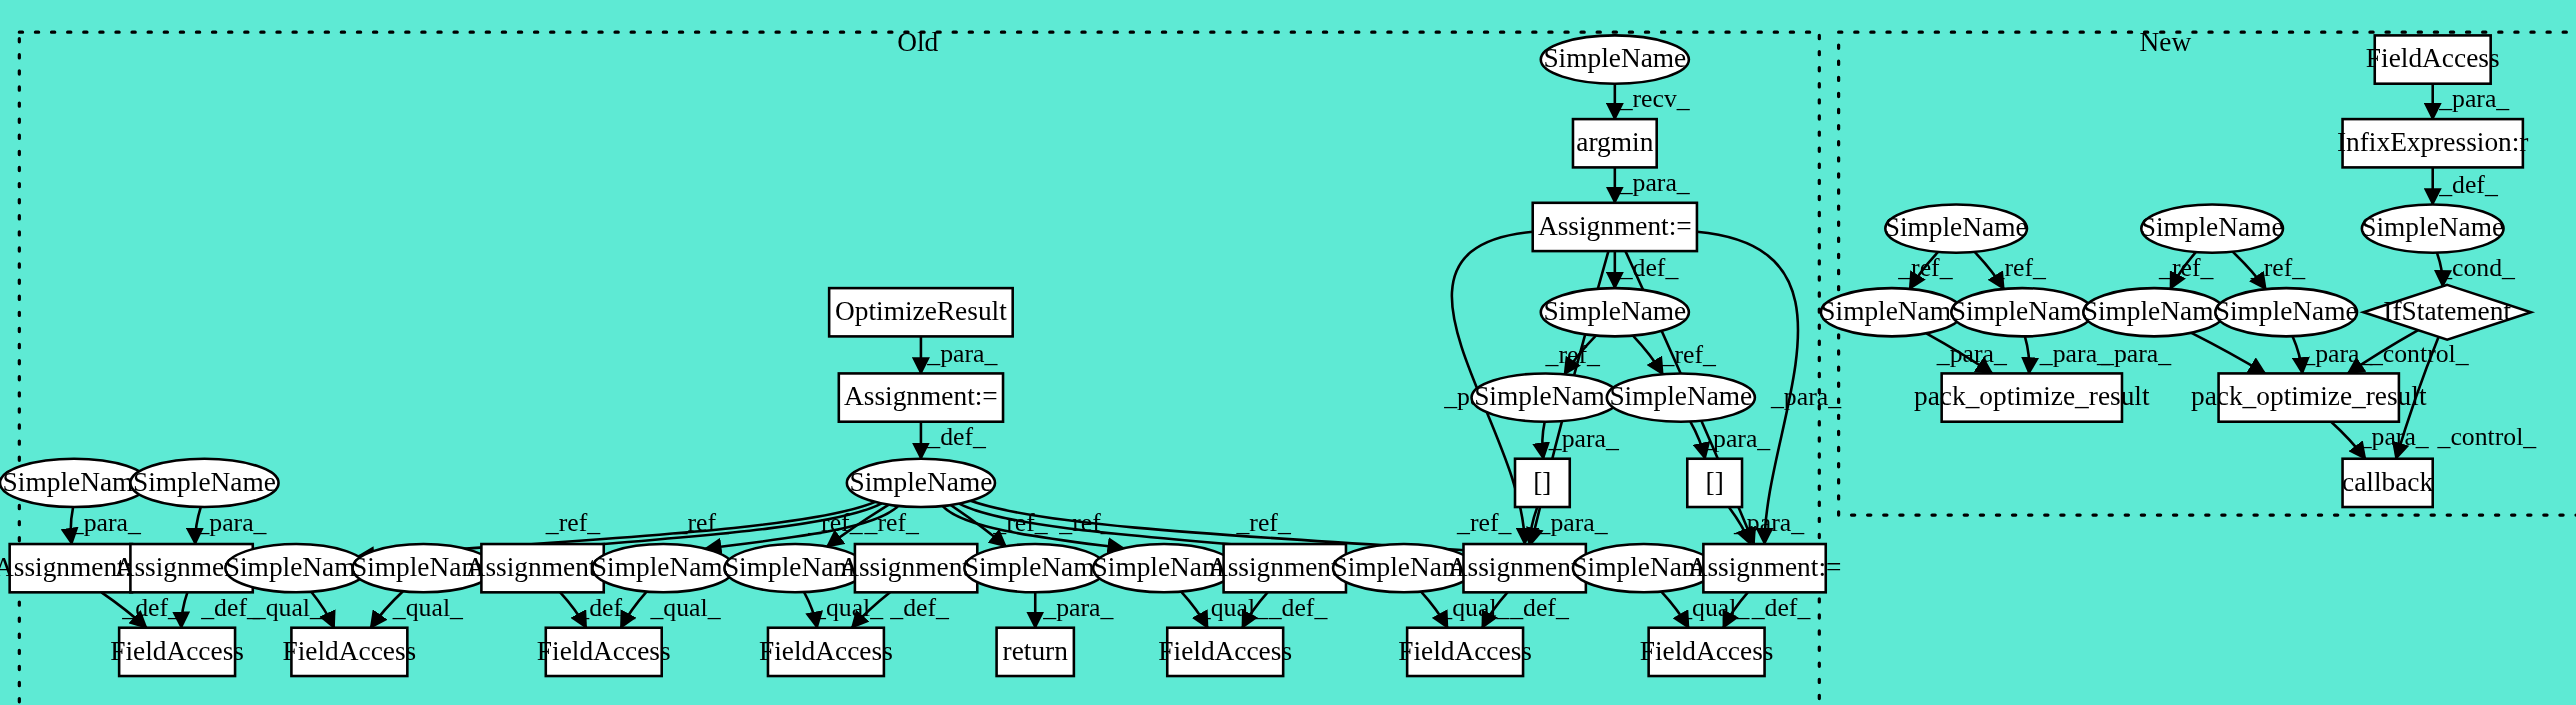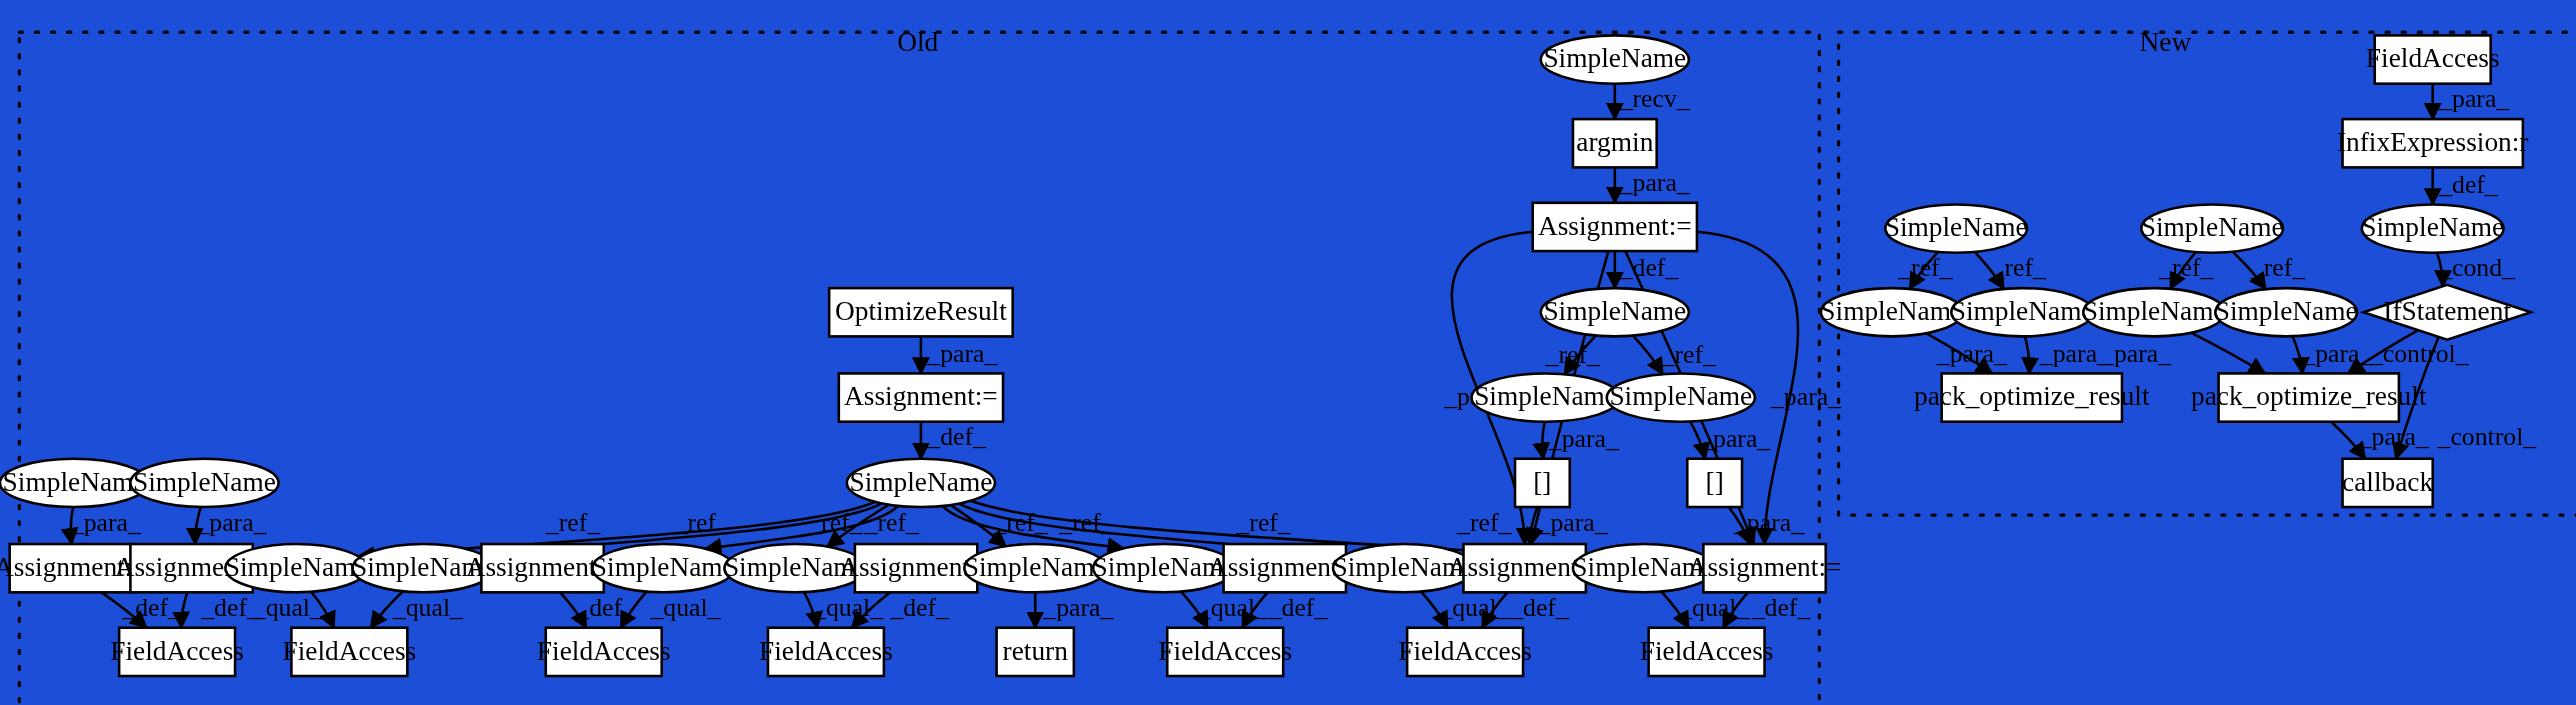--- a/index.html
+++ b/index.html
@@ -7,21 +7,21 @@
     padding: 0;
     background: #ffffff;
   }
   body {
     font-family: "Liberation Serif", "DejaVu Serif", serif;
   }
   #canvas-wrap {
     position: relative;
     width: 2576px;
     height: 705px;
-    background: #1d4ed8;
+    background: #5eead4;
     overflow: hidden;
   }
   svg#graph {
     display: block;
     width: 2576px;
     height: 705px;
   }
   .cluster-box {
     fill: none;
     stroke: #000000;

